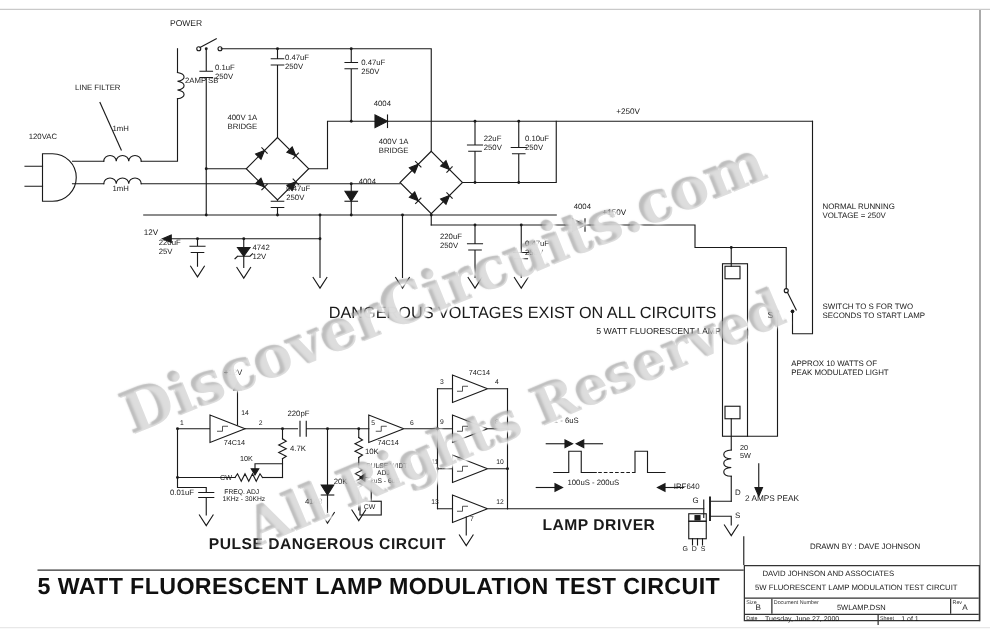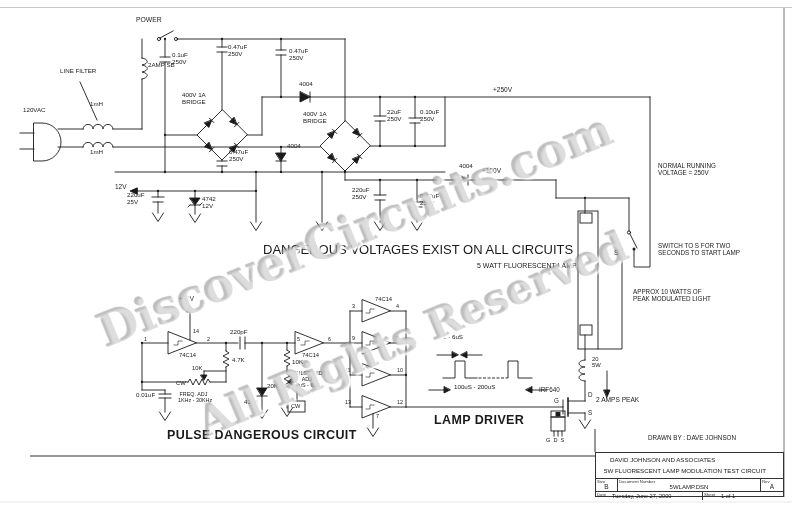--- a/index.html
+++ b/index.html
@@ -410,14 +410,15 @@
       <span class="hdr">Date</span>
       <span class="vdate">Tuesday, June 27, 2000</span>
     </div>
     <div class="cell c-sheet">
       <span class="hdr">Sheet</span>
       <span class="vsheet">1   of   1</span>
     </div>
   </div>
 </div>
 
+<div id="caption">5 WATT FLUORESCENT LAMP MODULATION TEST CIRCUIT</div>
 
 </div>
 
 </body></html>

